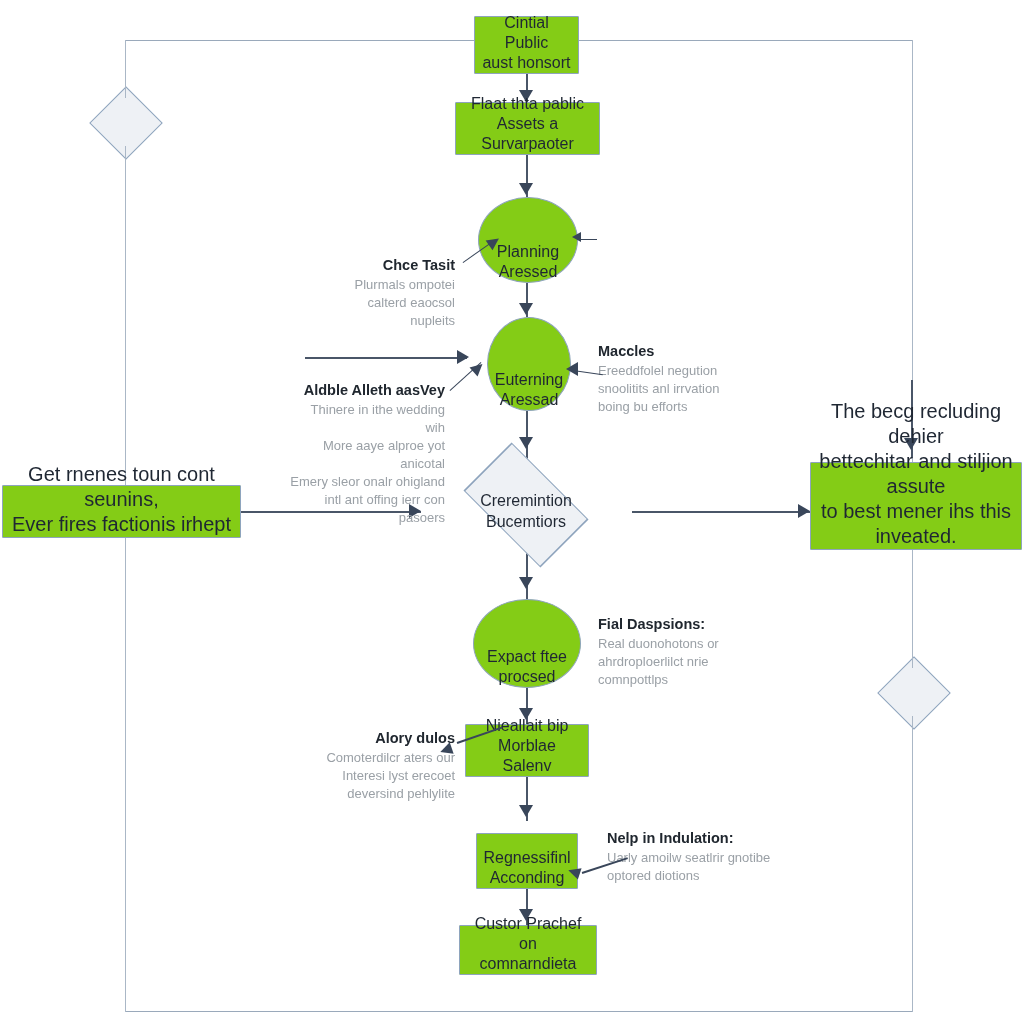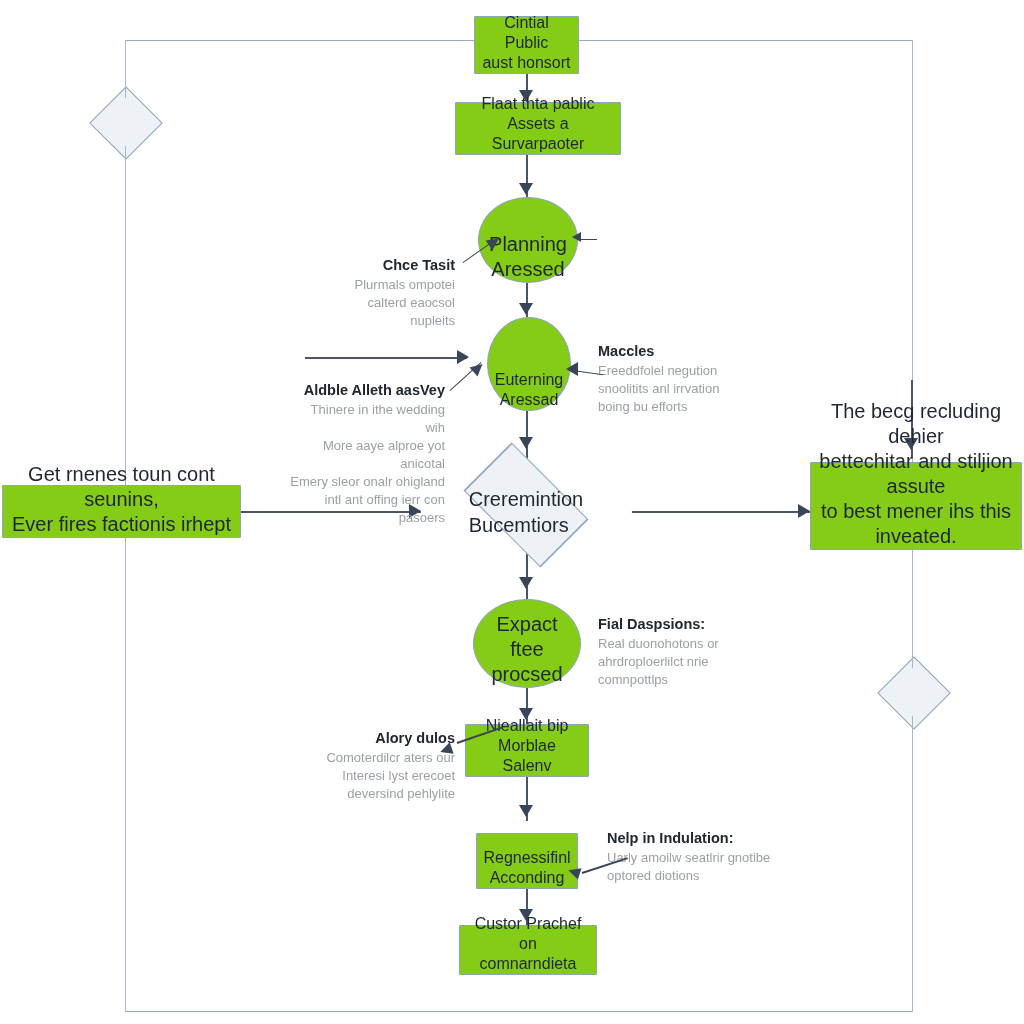--- a/index.html
+++ b/index.html
@@ -40,21 +40,21 @@
     background: #84cc16;
     border: 1.5px solid #8ea4bd;
     line-height: 1.25;
   }
   .node .lbl {
     display: block;
     padding: 0 6px;
     white-space: pre-line;
   }
   .rect { border-radius: 1px; font-size: 16px; }
-  .circle { border-radius: 50%; font-size: 20px; }
+  .circle { border-radius: 50%; font-size: 16px; }
   .ellipse { border-radius: 50%; font-size: 16px; }
 
   
   .diamond {
     position: absolute;
     display: flex;
     align-items: center;
     justify-content: center;
     background: transparent;
     border: none;
@@ -63,23 +63,24 @@
     position: absolute;
     left: 50%;
     top: 50%;
     background: #eef1f5;
     border: 1.5px solid #8ea4bd;
     transform-origin: center;
   }
   .diamond .lbl {
     position: relative;
     z-index: 2;
-    font-size: 20px;
+    font-size: 16px;
     color: #1f2733;
     white-space: pre-line;
+    text-align: center;
     line-height: 1.3;
     margin-top: 14px;
   }
 
   
   .deco-diamond {
     position: absolute;
     background: #eef1f5;
     border: 1.5px solid #8ea4bd;
     transform: rotate(45deg);
@@ -192,21 +193,21 @@
   <div class="frameline" style="left:911.5px; top:716px; width:1.5px; height:296px;"></div>
 
   <div class="vline" style="left:911px; top:380px; height:78px;"></div>
   <div class="arrowhead arrow-down" style="left:904px; top:438px;"></div>
 
   <div class="node rect" style="left:474px; top:16px; width:105px; height:58px;">
     <span class="lbl">Cintial Public
 aust honsort</span>
   </div>
 
-  <div class="node rect" style="left:455px; top:102px; width:166px; height:53px;">
+  <div class="node rect" style="left:455px; top:102px; width:145px; height:53px;">
     <span class="lbl">Flaat thta pablic
 Assets a Survarpaoter</span>
   </div>
 
   <div class="node circle" style="left:478px; top:197px; width:100px; height:86px;">
     <span class="lbl">Planning
 Aressed</span>
   </div>
 
   <div class="node ellipse" style="left:487px; top:317px; width:84px; height:94px;">

